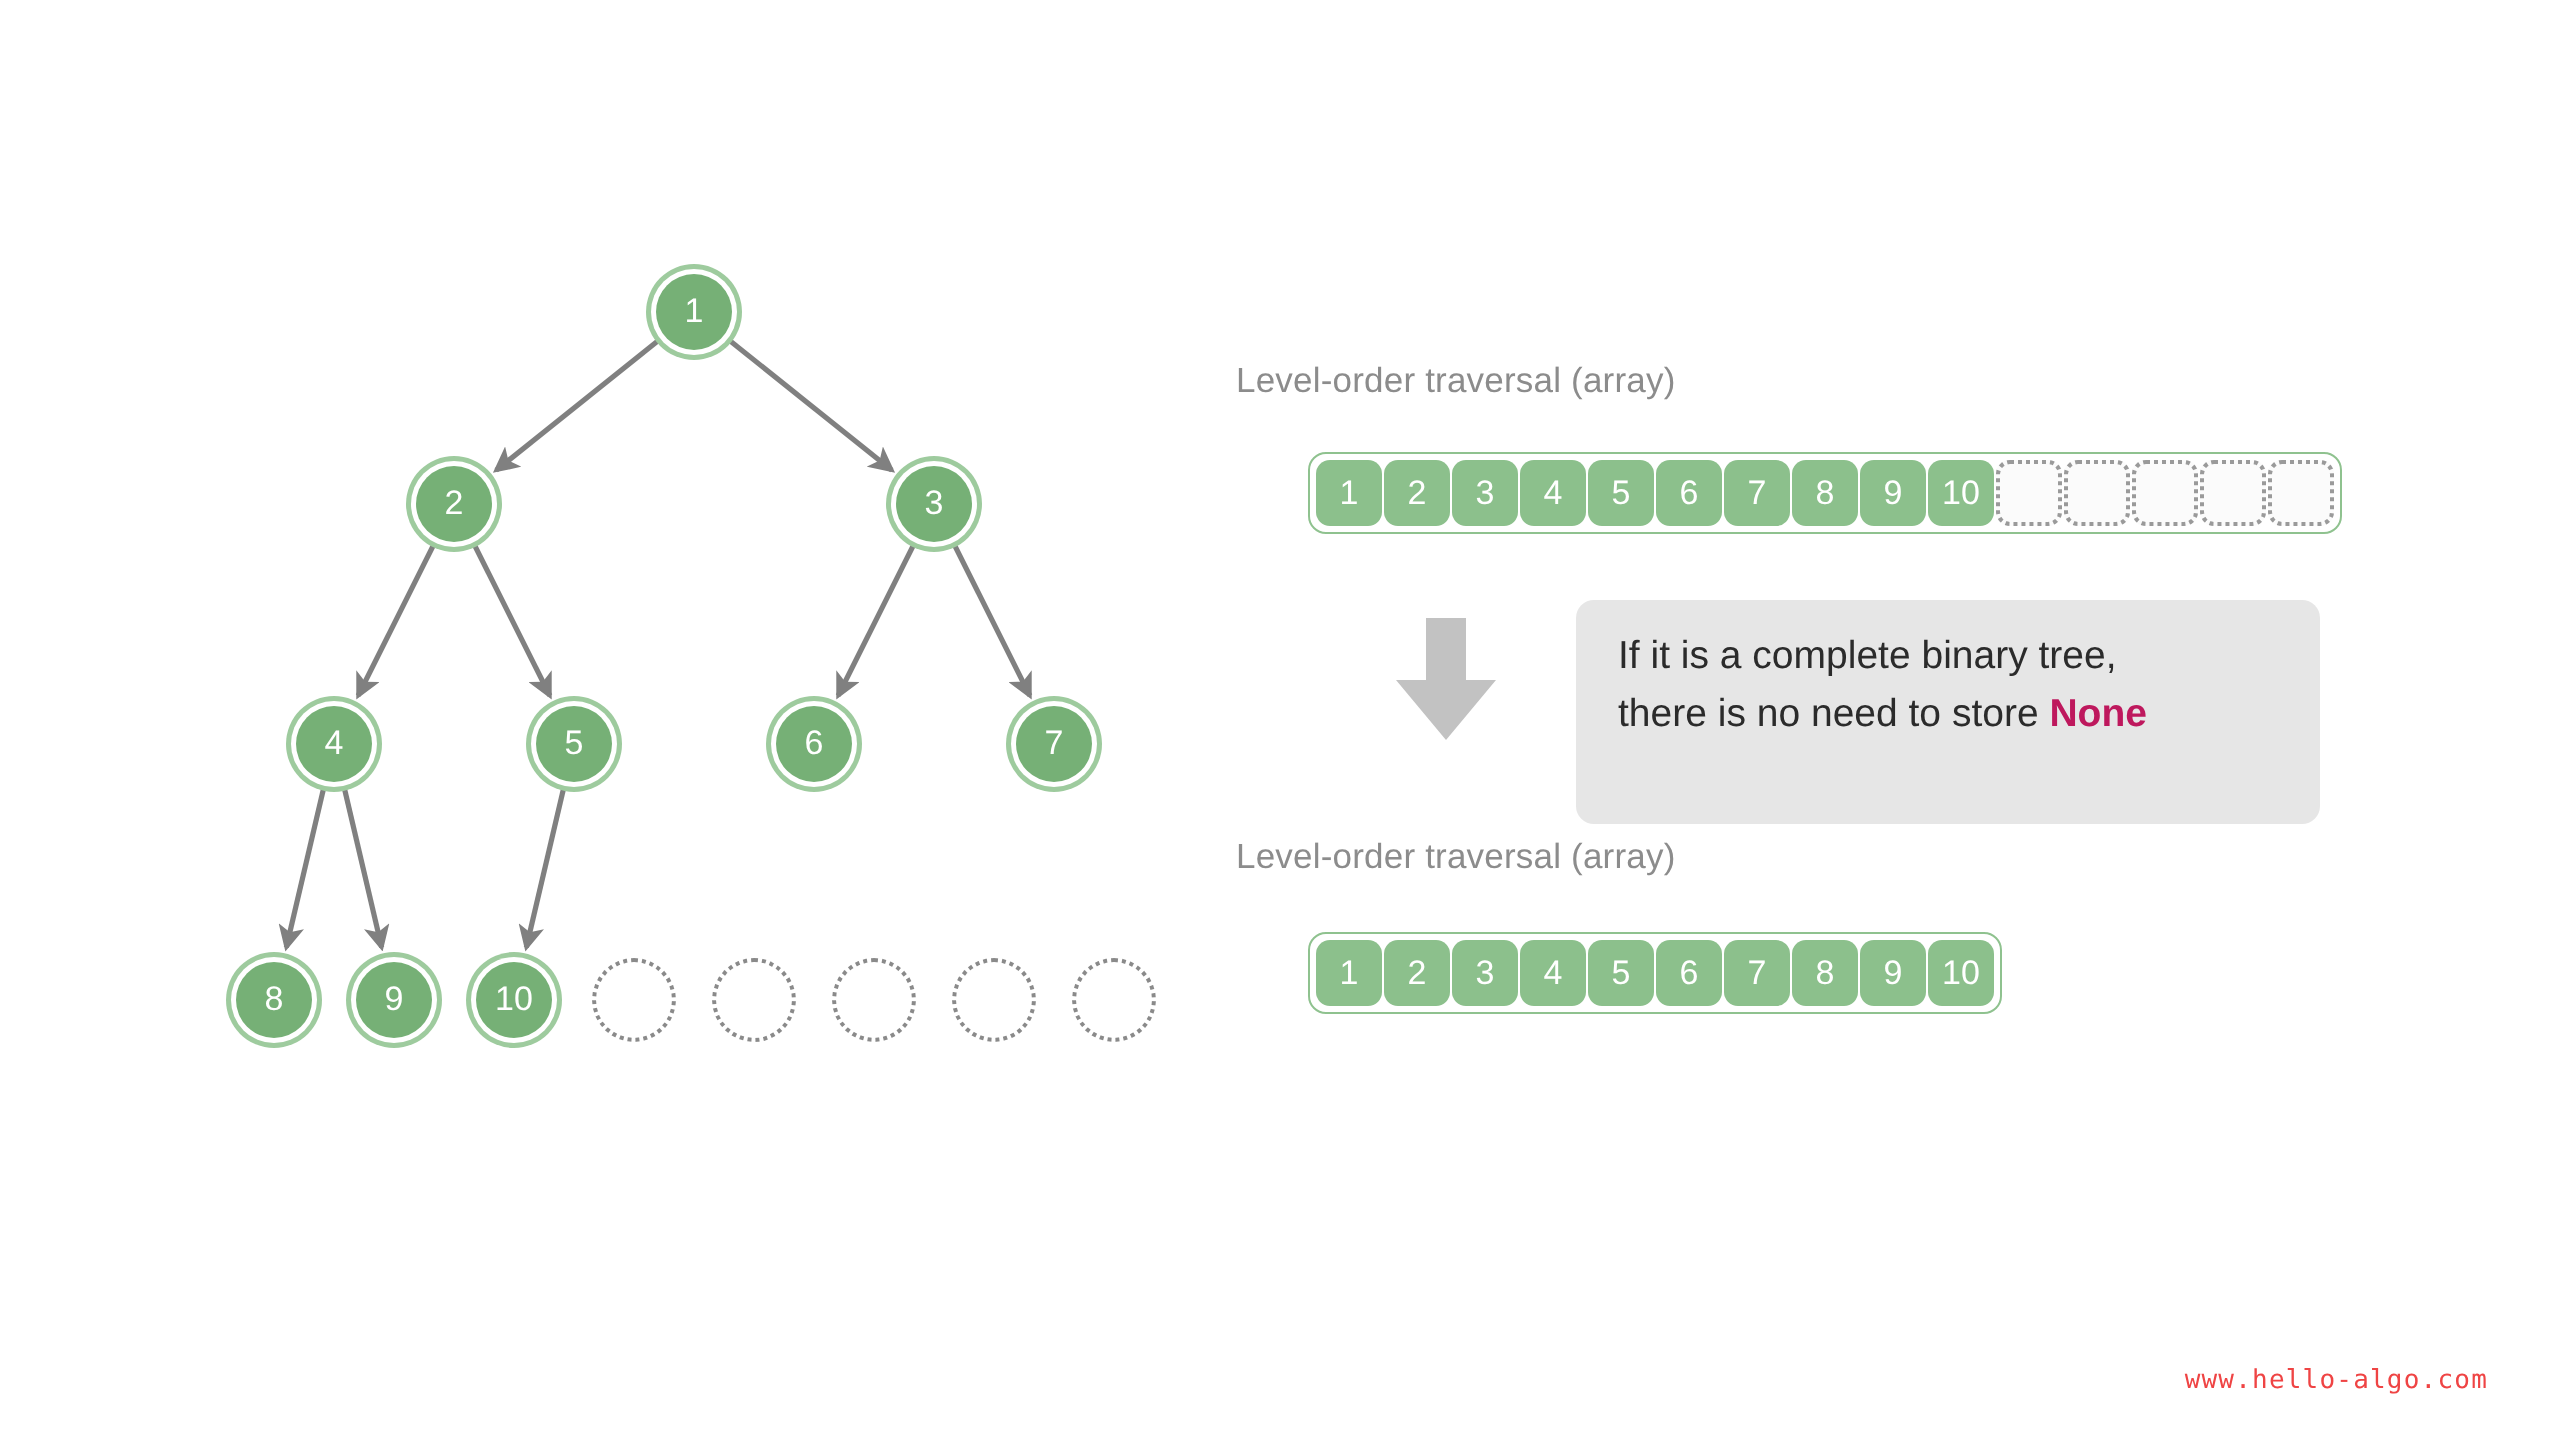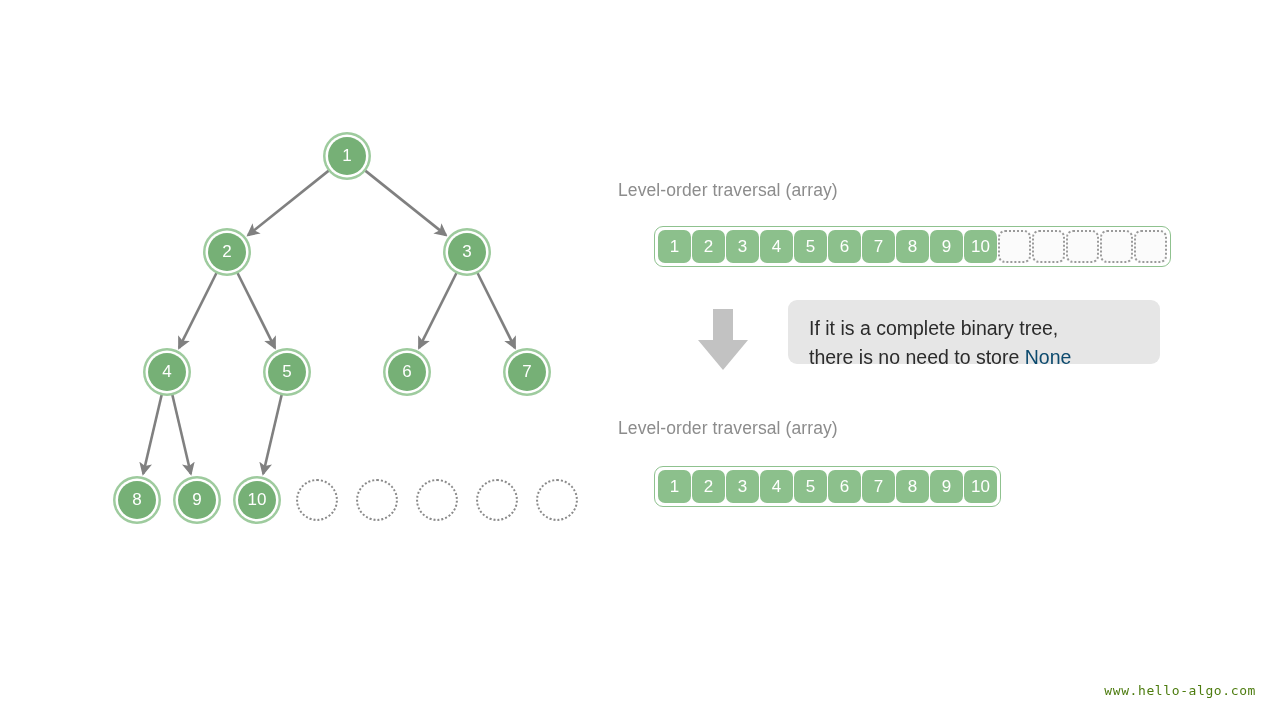--- a/index.html
+++ b/index.html
@@ -108,40 +108,40 @@
   #down-arrow {
     position: absolute;
     left: 697px;
     top: 309px;
   }
   .callout {
     position: absolute;
     left: 788px;
     top: 300px;
     width: 372px;
-    height: 64px;
+    height: 112px;
     background: #e6e6e6;
     border-radius: 9px;
     box-sizing: border-box;
     padding: 14px 0 0 21px;
     color: #2b2b2b;
     font-size: 19.5px;
     line-height: 29px;
   }
   .callout .none-kw {
-    color: #0c4a6e;
-    font-weight: normal;
+    color: #be185d;
+    font-weight: bold;
   }
 
   
   #watermark {
     position: absolute;
-    right: 24px;
+    right: 36px;
     bottom: 22px;
-    color: #4d7c0f;
+    color: #ef4444;
     font-family: "DejaVu Sans Mono", monospace;
     font-size: 13px;
     letter-spacing: 0.6px;
   }
 </style>
 </head>
 <body>
 
 <div id="canvas">
 

